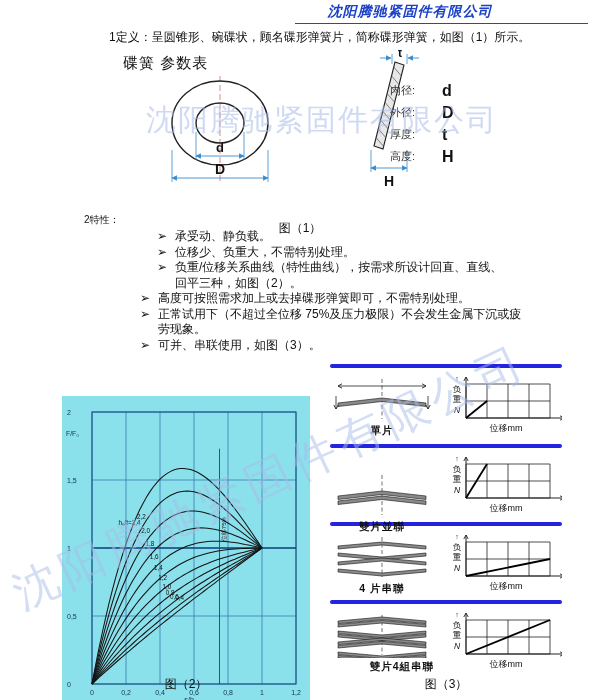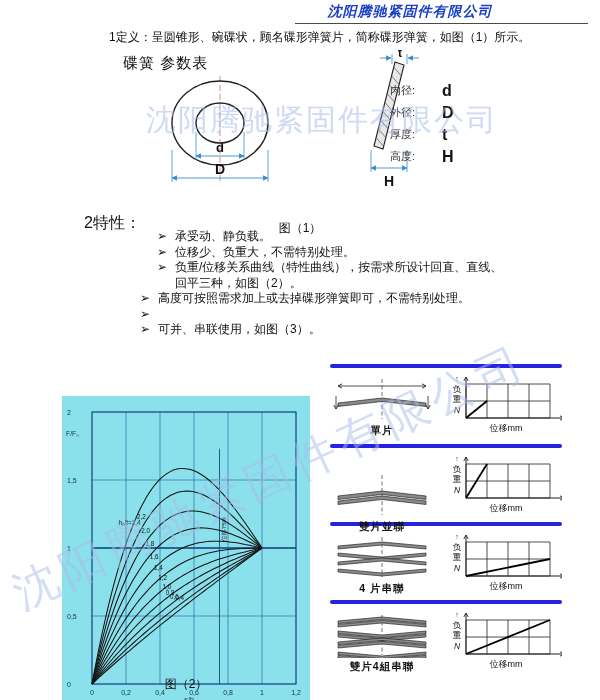--- a/index.html
+++ b/index.html
@@ -6,21 +6,21 @@
   .page{position:relative;width:600px;height:700px;background:#ffffff;overflow:hidden;
         font-family:"Liberation Sans","DejaVu Sans",sans-serif;color:#111;}
   .company{position:absolute;left:300px;top:3px;width:220px;text-align:center;
            font-size:14px;font-weight:bold;font-style:italic;color:#1b41c8;letter-spacing:1px;}
   .header-rule{position:absolute;left:295px;top:23px;width:293px;border-top:1.5px solid #4a4a4a;}
   .definition{position:absolute;left:85px;top:29px;width:470px;font-size:12px;line-height:16px;margin-left:24px;}
   .fig1-title{position:absolute;left:123px;top:54px;font-size:15px;font-weight:normal;letter-spacing:1px;}
   .fig1-svg{position:absolute;left:95px;top:50px;}
   .fig-caption{position:absolute;font-size:12px;text-align:center;}
   .fig1-caption{left:0;top:197px;width:600px;margin-top:23px;}
-  .feat-heading{position:absolute;left:84px;top:213px;font-size:16px;}
+  .feat-heading{position:absolute;left:84px;top:213px;font-size:10px;}
   .features{position:absolute;left:85px;top:229px;width:470px;font-size:12px;line-height:15.5px;}
   .feat{display:flex;}
   .feat .bul{width:18px;flex:none;}
   .feat.a{margin-left:72px;} .feat.a .txt{width:332px;}
   .feat.b{margin-left:55px;} .feat.b .txt{width:372px;}
   .chart2{position:absolute;left:62px;top:356px;width:248px;height:314px;background:#8ae1eb;margin-top:40px;}
   .fig2-caption{left:62px;top:676px;width:248px;}
   .fig3{position:absolute;left:330px;top:358px;width:232px;}
   .f3divider{height:4px;background:#2323e0;border-radius:2px;}
   .f3row{display:flex;align-items:flex-start;}
@@ -125,20 +125,21 @@
       <div class="feat a">
         <span class="bul">➢</span>
         <span class="txt">负重/位移关系曲线（特性曲线），按需求所设计回直、直线、回平三种，如图（2）。</span>
       </div>
       <div class="feat b">
         <span class="bul">➢</span>
         <span class="txt">高度可按照需求加上或去掉碟形弹簧即可，不需特别处理。</span>
       </div>
       <div class="feat b">
         <span class="bul">➢</span>
+        <span class="txt">正常试用下（不超过全位移 75%及压力极限）不会发生金属下沉或疲劳现象。</span>
       </div>
       <div class="feat b">
         <span class="bul">➢</span>
         <span class="txt">可并、串联使用，如图（3）。</span>
       </div>
     </div>
 
   <div class="chart2">
     <svg id="chart2" width="248" height="314" viewBox="0 0 248 314">
         <line x1="30" y1="288" x2="30" y2="16" stroke="#2c6ba6" stroke-width="0.7"></line>
@@ -285,21 +286,21 @@
           <line x1="28" y1="44" x2="112" y2="27" stroke="#000" stroke-width="1.8"></line>
           <text x="19" y="7" font-size="7" text-anchor="middle" fill="#111">↑</text>
           <text x="19" y="17.5" font-size="8.5" text-anchor="middle" fill="#111">负</text>
           <text x="19" y="28" font-size="8.5" text-anchor="middle" fill="#111">重</text>
           <text x="19" y="38.5" font-size="8.5" text-anchor="middle" fill="#111" font-style="italic">N</text>
           <text x="68" y="57" font-size="9" text-anchor="middle" fill="#111">位移mm</text>
         </svg>
       </div>
       <div class="f3divider"></div>
       <div class="f3row" style="height: 66px;">
-        <div class="discblock" style="padding-top: 8px;"><svg width="104" height="46">
+        <div class="discblock" style="padding-top: 8px; text-align: right;"><svg width="104" height="46">
             <line x1="52" y1="3" x2="52" y2="43" stroke="#333" stroke-width="0.7" stroke-dasharray="4,2.5"></line>
             <path d="M8,9 L52,5 L96,9 L96,11.6 L52,7.6 L8,11.6 Z" fill="#8a8a8a" stroke="#111" stroke-width="0.6"></path>
             <path d="M8,12.4 L52,8.4 L96,12.4 L96,15 L52,11 L8,15 Z" fill="#8a8a8a" stroke="#111" stroke-width="0.6"></path>
             <path d="M8,19 L52,23 L96,19 L96,21.6 L52,25.6 L8,21.6 Z" fill="#8a8a8a" stroke="#111" stroke-width="0.6"></path>
             <path d="M8,22.4 L52,26.4 L96,22.4 L96,25 L52,29 L8,25 Z" fill="#8a8a8a" stroke="#111" stroke-width="0.6"></path>
             <path d="M8,30 L52,26 L96,30 L96,32.6 L52,28.6 L8,32.6 Z" fill="#8a8a8a" stroke="#111" stroke-width="0.6"></path>
             <path d="M8,33.4 L52,29.4 L96,33.4 L96,36 L52,32 L8,36 Z" fill="#8a8a8a" stroke="#111" stroke-width="0.6"></path>
             <path d="M8,40 L52,44 L96,40 L96,42.6 L52,46.6 L8,42.6 Z" fill="#8a8a8a" stroke="#111" stroke-width="0.6"></path>
             <path d="M8,43.4 L52,47.4 L96,43.4 L96,46 L52,50 L8,46 Z" fill="#8a8a8a" stroke="#111" stroke-width="0.6"></path>
           </svg><div class="disclabel">雙片4組串聯</div></div>
@@ -318,17 +319,18 @@
           <path d="M122,46.2 L126,44 L122,41.8" fill="none" stroke="#222" stroke-width="0.9"></path>
           <line x1="28" y1="44" x2="112" y2="10" stroke="#000" stroke-width="1.8"></line>
           <text x="19" y="7" font-size="7" text-anchor="middle" fill="#111">↑</text>
           <text x="19" y="17.5" font-size="8.5" text-anchor="middle" fill="#111">负</text>
           <text x="19" y="28" font-size="8.5" text-anchor="middle" fill="#111">重</text>
           <text x="19" y="38.5" font-size="8.5" text-anchor="middle" fill="#111" font-style="italic">N</text>
           <text x="68" y="57" font-size="9" text-anchor="middle" fill="#111">位移mm</text>
         </svg>
       </div>
     </div>
+  <div class="fig-caption fig3-caption">图（3）</div>
 
   <div class="wm wm-top">沈阳腾驰紧固件有限公司</div>
   <div class="wm wm-diag">沈阳腾驰紧固件有限公司</div>
 
 </div>
 
 </body></html>

